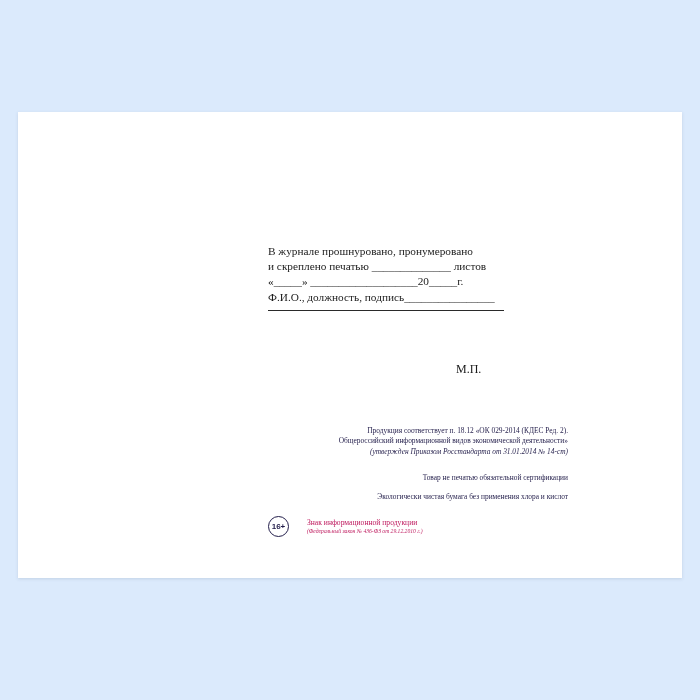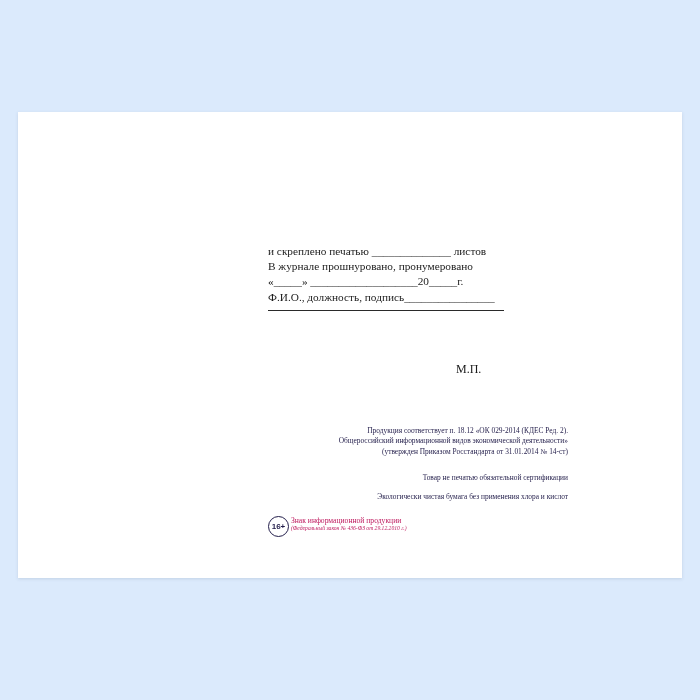--- a/index.html
+++ b/index.html
@@ -68,32 +68,33 @@
     width: 300px;
     color: #221d4a;
     font-size: 7.4px;
     line-height: 10.4px;
   }
   .legal-line {
     white-space: nowrap;
     text-align: right;
   }
   .legal-ital {
+    font-style: italic;
     margin-left: 32px;
   }
   .legal-gap {
     height: 8px;
   }
   .mark-row {
     position: absolute;
     left: 250px;
     top: 404px;
     display: flex;
-    align-items: flex-start;
-    gap: 2px;
+    align-items: center;
+    gap: 18px;
   }
   .age-badge {
     width: 19px;
     height: 19px;
     border: 1.2px solid #221d4a;
     border-radius: 50%;
     color: #221d4a;
     font-size: 8px;
     font-weight: bold;
     display: flex;
@@ -117,22 +118,22 @@
   }
 </style>
 </head>
 <body>
 
 <div id="stage">
   <div class="page-sheet">
     <div class="doc-body">
 
       <div class="stamp-block">
+        <div class="stamp-line">В журнале прошнуровано, пронумеровано</div>
         <div class="stamp-line">и скреплено печатью ______________ листов</div>
-        <div class="stamp-line">В журнале прошнуровано, пронумеровано</div>
         <div class="stamp-line">«_____» ___________________20_____г.</div>
         <div class="stamp-line">Ф.И.О., должность, подпись________________</div>
         <span class="rule"></span>
       </div>
 
       <div class="mp">М.П.</div>
 
       <div class="legal-block">
         <div class="legal-line">Продукция соответствует п. 18.12 «ОК 029-2014 (КДЕС Ред. 2).</div>
         <div class="legal-line">Общероссийский информационной видов экономической деятельности»</div>

